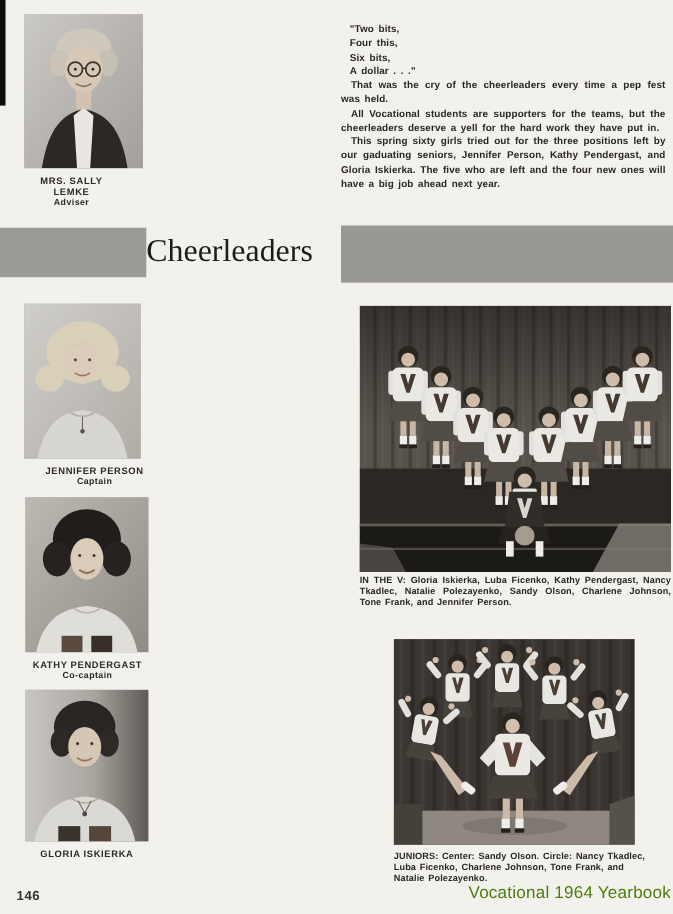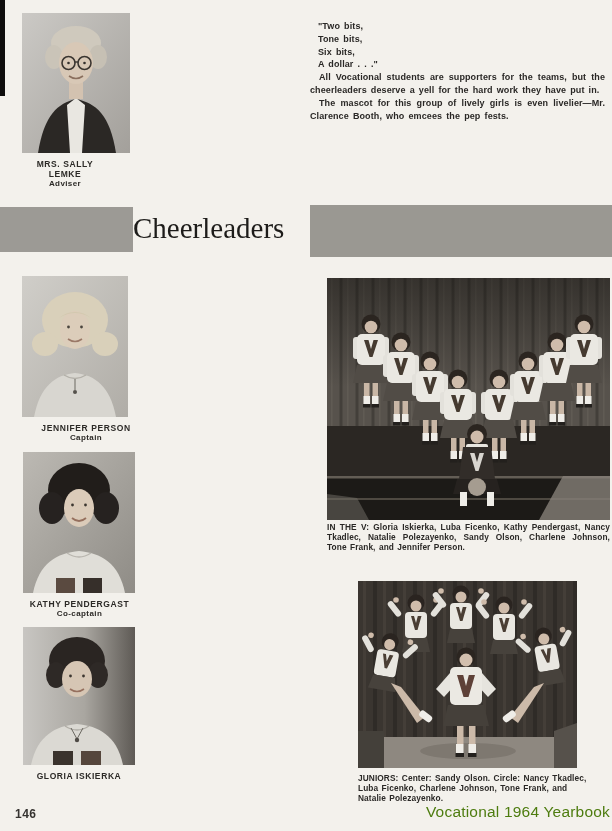--- a/index.html
+++ b/index.html
@@ -68,25 +68,26 @@
       <path d="M47 63 Q54 68 61 63" fill="none" stroke="#8a6f5d" stroke-width="1.6"></path>
     </svg>
     <figcaption>
       <div class="cap-name">MRS. SALLY LEMKE</div>
       <div class="cap-role">Adviser</div>
     </figcaption>
   </figure>
 
   <div class="abs intro">
     <div class="q">"Two bits,</div>
-    <div class="q">Tone bits,</div>
+    <div class="q">Four this,</div>
     <div class="q">Six bits,</div>
     <div class="q">A dollar . . ."</div>
+    <p>That was the cry of the cheerleaders every time a pep fest was held.</p>
     <p>All Vocational students are supporters for the teams, but the cheerleaders deserve a yell for the hard work they have put in.</p>
-    <p>The mascot for this group of lively girls is even livelier—Mr. Clarence Booth, who emcees the pep fests.</p>
+    <p>This spring sixty girls tried out for the three positions left by our gaduating seniors, Jennifer Person, Kathy Pendergast, and Gloria Iskierka. The five who are left and the four new ones will have a big job ahead next year.</p>
   </div>
 
   <div class="abs bar bar-left"></div>
   <h1 class="abs title">Cheerleaders</h1>
   <div class="abs bar bar-right"></div>
 
   <figure class="abs" style="left:22px;top:276px;width:128px;">
     <svg class="photo" width="106" height="141" viewBox="0 0 106 141">
       <defs>
         <linearGradient id="lgB" x1="0" y1="0" x2="1" y2="1">

